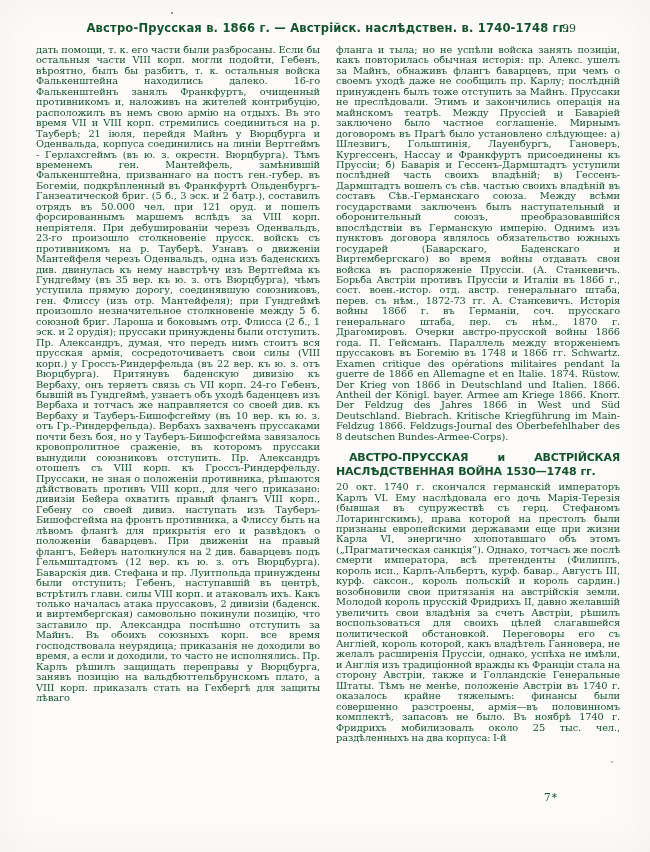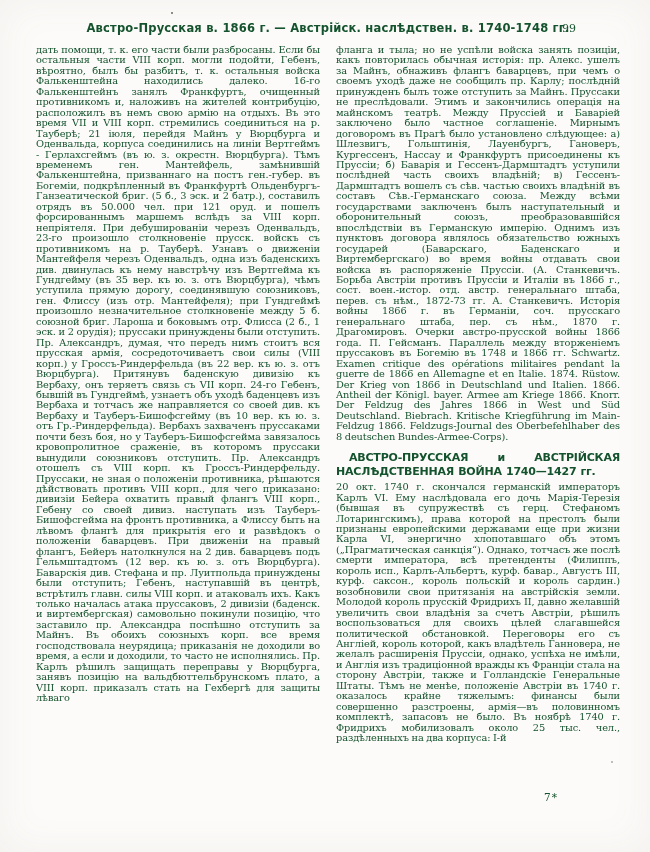--- a/index.html
+++ b/index.html
@@ -94,21 +94,21 @@
   <div class="folio">99</div>
 
   <div class="columns">
 
     <section class="col">
       <p>дать помощи, т. к. его части были разбросаны. Если бы остальныя части VIII корп. могли подойти, Гебенъ, вѣроятно, былъ бы разбитъ, т. к. остальныя войска Фалькенштейна находились далеко. 16-го Фалькенштейнъ занялъ Франкфуртъ, очищенный противникомъ и, наложивъ на жителей контрибуцію, расположилъ въ немъ свою армію на отдыхъ. Въ это время VII и VIII корп. стремились соединиться на р. Тауберѣ; 21 іюля, перейдя Майнъ у Вюрцбурга и Оденвальда, корпуса соединились на линіи Вертгеймъ - Герлахсгеймъ (въ ю. з. окрестн. Вюрцбурга). Тѣмъ временемъ ген. Мантейфель, замѣнившій Фалькенштейна, призваннаго на постъ ген.-губер. въ Богеміи, подкрѣпленный въ Франкфуртѣ Ольденбургъ-Ганзеатической бриг. (5 б., 3 эск. и 2 батр.), составилъ отрядъ въ 50.000 чел. при 121 оруд. и пошелъ форсированнымъ маршемъ вслѣдъ за VIII корп. непріятеля. При дебушированіи черезъ Оденвальдъ, 23-го произошло столкновеніе прусск. войскъ съ противникомъ на р. Тауберѣ. Узнавъ о движеніи Мантейфеля черезъ Оденвальдъ, одна изъ баденскихъ див. двинулась къ нему навстрѣчу изъ Вертгейма къ Гундгейму (въ 35 вер. къ ю. з. отъ Вюрцбурга), чѣмъ уступила прямую дорогу, соединявшую союзниковъ, ген. Флиссу (изъ отр. Мантейфеля); при Гундгеймѣ произошло незначительное столкновеніе между 5 б. союзной бриг. Лароша и боковымъ отр. Флисса (2 б., 1 эск. и 2 орудія); пруссаки принуждены были отступить. Пр. Александръ, думая, что передъ нимъ стоитъ вся прусская армія, сосредоточиваетъ свои силы (VIII корп.) у Гроссъ-Риндерфельда (въ 22 вер. къ ю. з. отъ Вюрцбурга). Притянувъ баденскую дивизію къ Вербаху, онъ теряетъ связь съ VII корп. 24-го Гебенъ, бывшій въ Гундгеймѣ, узнаетъ объ уходѣ баденцевъ изъ Вербаха и тотчасъ же направляется со своей див. къ Вербаху и Тауберъ-Бишофсгейму (въ 10 вер. къ ю. з. отъ Гр.-Риндерфельда). Вербахъ захваченъ пруссаками почти безъ боя, но у Тауберъ-Бишофсгейма завязалось кровопролитное сраженіе, въ которомъ пруссаки вынудили союзниковъ отступить. Пр. Александръ отошелъ съ VIII корп. къ Гроссъ-Риндерфельду. Пруссаки, не зная о положеніи противника, рѣшаются дѣйствовать противъ VIII корп., для чего приказано: дивизіи Бейера охватить правый флангъ VIII корп., Гебену со своей дивиз. наступать изъ Тауберъ-Бишофсгейма на фронтъ противника, а Флиссу быть на лѣвомъ флангѣ для прикрытія его и развѣдокъ о положеніи баварцевъ. При движеніи на правый флангъ, Бейеръ натолкнулся на 2 див. баварцевъ подъ Гельмштадтомъ (12 вер. къ ю. з. отъ Вюрцбурга). Баварскія див. Стефана и пр. Луитпольда принуждены были отступить; Гебенъ, наступавшій въ центрѣ, встрѣтилъ главн. силы VIII корп. и атаковалъ ихъ. Какъ только началась атака пруссаковъ, 2 дивизіи (баденск. и виртембергская) самовольно покинули позицію, что заставило пр. Александра поспѣшно отступить за Майнъ. Въ обоихъ союзныхъ корп. все время господствовала неурядица; приказанія не доходили во время, а если и доходили, то часто не исполнялись. Пр. Карлъ рѣшилъ защищать переправы у Вюрцбурга, занявъ позицію на вальдбюттельбрунскомъ плато, а VIII корп. приказалъ стать на Гехбергѣ для защиты лѣваго</p>
     </section>
 
     <section class="col">
       <p>фланга и тыла; но не успѣли войска занять позиціи, какъ повторилась обычная исторія: пр. Алекс. ушелъ за Майнъ, обнаживъ флангъ баварцевъ, при чемъ о своемъ уходѣ даже не сообщилъ пр. Карлу; послѣдній принужденъ былъ тоже отступить за Майнъ. Пруссаки не преслѣдовали. Этимъ и закончились операція на майнскомъ театрѣ. Между Пруссіей и Баваріей заключено было частное соглашеніе. Мирнымъ договоромъ въ Прагѣ было установлено слѣдующее: а) Шлезвигъ, Гольштинія, Лауенбургъ, Гановеръ, Кургессенъ, Нассау и Франкфуртъ присоединены къ Пруссіи; б) Баварія и Гессенъ-Дармштадтъ уступили послѣдней часть своихъ владѣній; в) Гессенъ-Дармштадтъ вошелъ съ сѣв. частью своихъ владѣній въ составъ Сѣв.-Германскаго союза. Между всѣми государствами заключенъ былъ наступательный и оборонительный союзъ, преобразовавшійся впослѣдствіи въ Германскую имперію. Однимъ изъ пунктовъ договора являлось обязательство южныхъ государей (Баварскаго, Баденскаго и Виртембергскаго) во время войны отдавать свои войска въ распоряженіе Пруссіи. (А. Станкевичъ. Борьба Австріи противъ Пруссіи и Италіи въ 1866 г., сост. воен.-истор. отд. австр. генеральнаго штаба, перев. съ нѣм., 1872-73 гг. А. Станкевичъ. Исторія войны 1866 г. въ Германіи, соч. прусскаго генеральнаго штаба, пер. съ нѣм., 1870 г. Драгомировъ. Очерки австро-прусской войны 1866 года. П. Гейсманъ. Параллель между вторженіемъ пруссаковъ въ Богемію въ 1748 и 1866 гг. Schwartz. Examen critique des opérations militaires pendant la guerre de 1866 en Allemagne et en Italie. 1874. Rüstow. Der Krieg von 1866 in Deutschland und Italien. 1866. Antheil der Königl. bayer. Armee am Kriege 1866. Knorr. Der Feldzug des Jahres 1866 in West und Süd Deutschland. Biebrach. Kritische Kriegführung im Main-Feldzug 1866. Feldzugs-Journal des Oberbefehlhaber des 8 deutschen Bundes-Armee-Corps).</p>
-      <h2 class="section-heading">АВСТРО-ПРУССКАЯ и АВСТРІЙСКАЯ НАСЛѢДСТВЕННАЯ ВОЙНА 1740—1427 гг.</h2>
+      <h2 class="section-heading">АВСТРО-ПРУССКАЯ и АВСТРІЙСКАЯ НАСЛѢДСТВЕННАЯ ВОЙНА 1530—1748 гг.</h2>
       <p>20 окт. 1740 г. скончался германскій императоръ Карлъ VI. Ему наслѣдовала его дочь Марія-Терезія (бывшая въ супружествѣ съ герц. Стефаномъ Лотарингскимъ), права которой на престолъ были признаны европейскими державами еще при жизни Карла VI, энергично хлопотавшаго объ этомъ („Прагматическая санкція“). Однако, тотчасъ же послѣ смерти императора, всѣ претенденты (Филиппъ, король исп., Карлъ-Альбертъ, курф. бавар., Августъ III, курф. саксон., король польскій и король сардин.) возобновили свои притязанія на австрійскія земли. Молодой король прусскій Фридрихъ II, давно желавшій увеличить свои владѣнія за счетъ Австріи, рѣшилъ воспользоваться для своихъ цѣлей слагавшейся политической обстановкой. Переговоры его съ Англіей, король которой, какъ владѣтель Ганновера, не желалъ расширенія Пруссіи, однако, успѣха не имѣли, и Англія изъ традиціонной вражды къ Франціи стала на сторону Австріи, также и Голландскіе Генеральные Штаты. Тѣмъ не менѣе, положеніе Австріи въ 1740 г. оказалось крайне тяжелымъ: финансы были совершенно разстроены, армія—въ половинномъ комплектѣ, запасовъ не было. Въ ноябрѣ 1740 г. Фридрихъ мобилизовалъ около 25 тыс. чел., раздѣленныхъ на два корпуса: I-й</p>
     </section>
 
   </div>
 
   <div class="signature-mark">7*</div>
 
   <span class="speck speck-1"></span>
   <span class="speck speck-2"></span>
   <span class="speck speck-3"></span>

